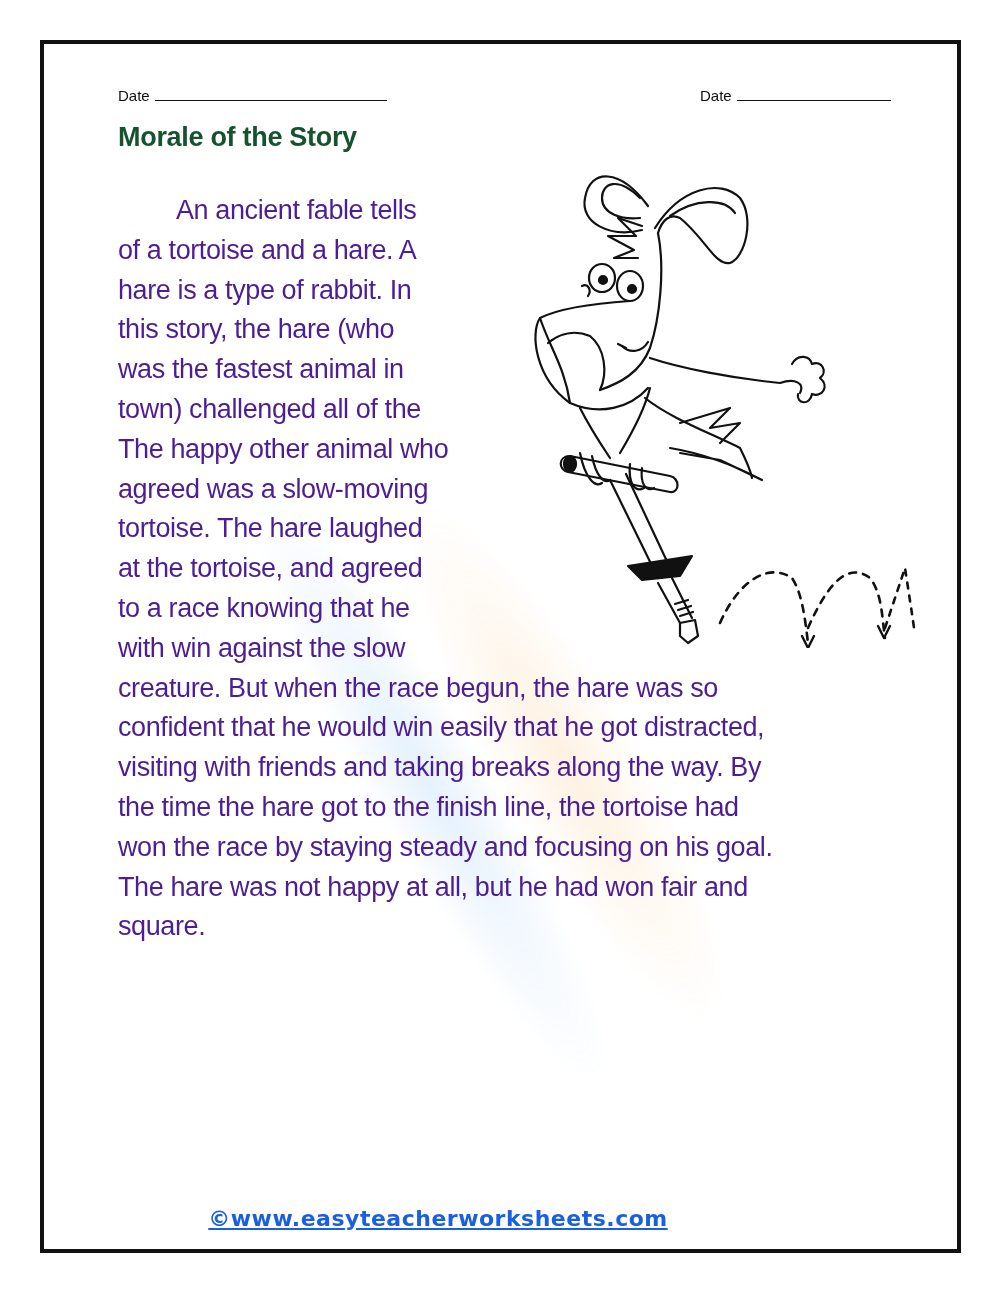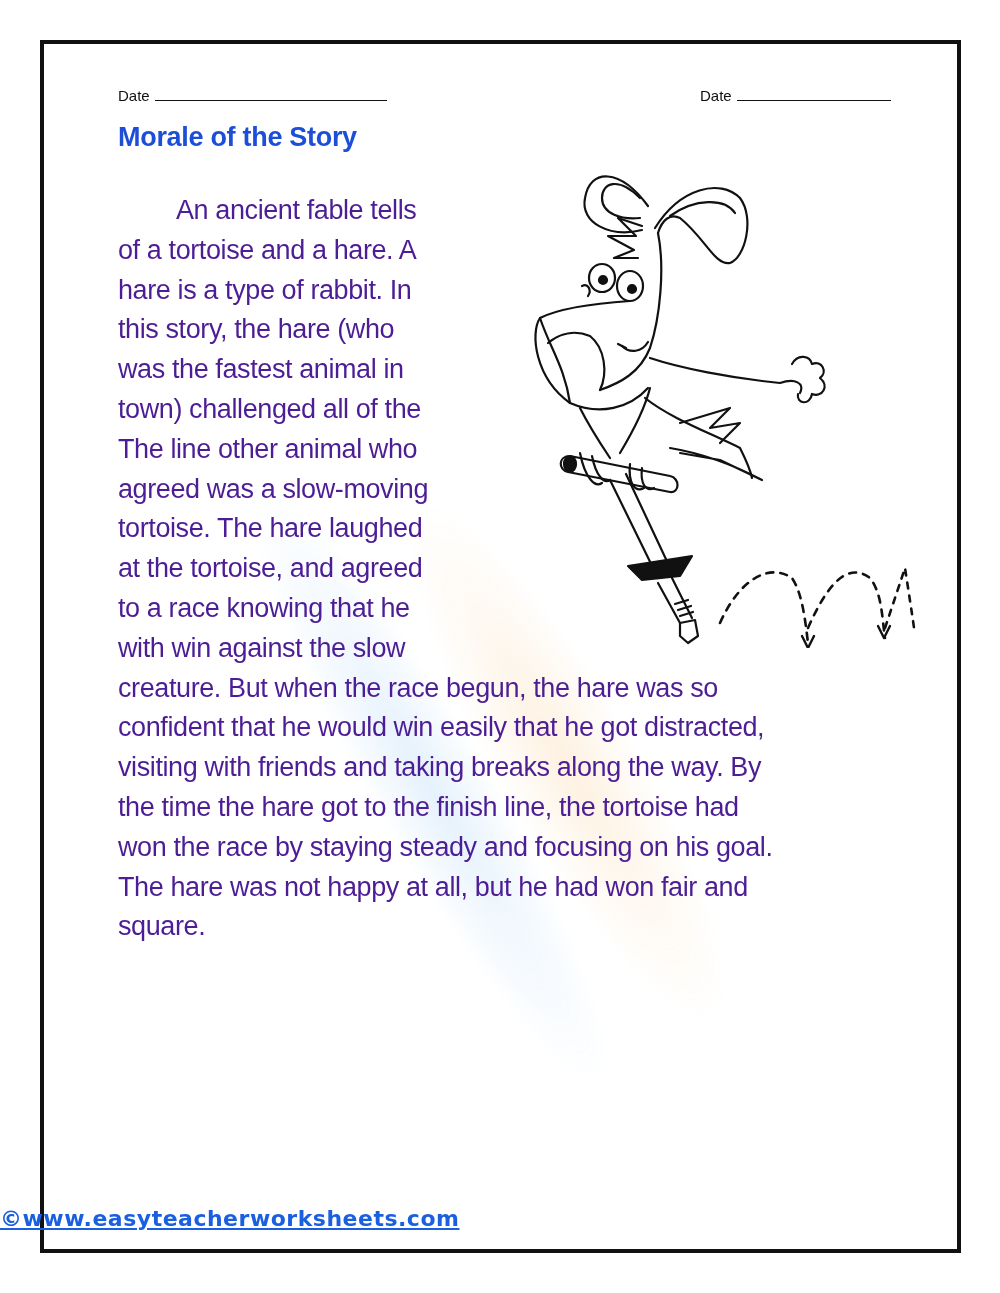--- a/index.html
+++ b/index.html
@@ -12,27 +12,27 @@
   .wm-blue { position: absolute; left: 0; top: 0; width: 120px; height: 700px;
              background: radial-gradient(ellipse at center, #6fb3f0 0%, rgba(111,179,240,0) 70%); }
   .wm-orange { position: absolute; left: 120px; top: 100px; width: 140px; height: 600px;
                background: radial-gradient(ellipse at center, #f5b35a 0%, rgba(245,179,90,0) 70%); }
   .hdr-row { position: absolute; top: 86px; font-size: 15px; color: #111; }
   .hdr-name { left: 118px; }
   .hdr-date { left: 676px; margin-left: 24px; }
   .blank { display: inline-block; border-bottom: 1.5px solid #111; vertical-align: baseline;
            height: 14px; margin-left: 5px; }
   .title { position: absolute; left: 118px; top: 122px; font-size: 27px; font-weight: bold;
-           color: #1d4ed8; letter-spacing: -0.3px; }
+           color: #14532d; letter-spacing: -0.3px; }
   .story { position: absolute; left: 118px; top: 191px; width: 790px; font-size: 27px;
            line-height: 39.8px; color: #4c1d95; letter-spacing: -0.4px; }
   .story .line { white-space: nowrap; display: block; height: 39.8px; }
   .indent { padding-left: 58px; }
   .illustration { position: absolute; left: 530px; top: 158px; width: 400px; height: 490px; }
-  .footer { position: absolute; left: 0; width: 876px; top: 1206px; text-align: left; }
+  .footer { position: absolute; left: 0; width: 876px; top: 1206px; text-align: center; }
   .footer a { color: #1a5fe0; font-size: 22px; font-weight: bold; text-decoration: underline;
               font-family: "DejaVu Sans", sans-serif; letter-spacing: 0.5px; }
 </style>
 </head>
 <body>
 
 <div class="frame"></div>
 
 <div class="watermark">
   <div class="wm-blue"></div>
@@ -48,21 +48,21 @@
 
 <div class="title">Morale of the Story</div>
 
 <div class="story">
   <span class="line indent">An ancient fable tells</span>
   <span class="line">of a tortoise and a hare. A</span>
   <span class="line">hare is a type of rabbit. In</span>
   <span class="line">this story, the hare (who</span>
   <span class="line">was the fastest animal in</span>
   <span class="line">town) challenged all of the</span>
-  <span class="line">The line other animal who</span>
+  <span class="line">The happy other animal who</span>
   <span class="line">agreed was a slow-moving</span>
   <span class="line">tortoise. The hare laughed</span>
   <span class="line">at the tortoise, and agreed</span>
   <span class="line">to a race knowing that he</span>
   <span class="line">with win against the slow</span>
   <span class="line">creature. But when the race begun, the hare was so</span>
   <span class="line">confident that he would win easily that he got distracted,</span>
   <span class="line">visiting with friends and taking breaks along the way. By</span>
   <span class="line">the time the hare got to the finish line, the tortoise had</span>
   <span class="line">won the race by staying steady and focusing on his goal.</span>

